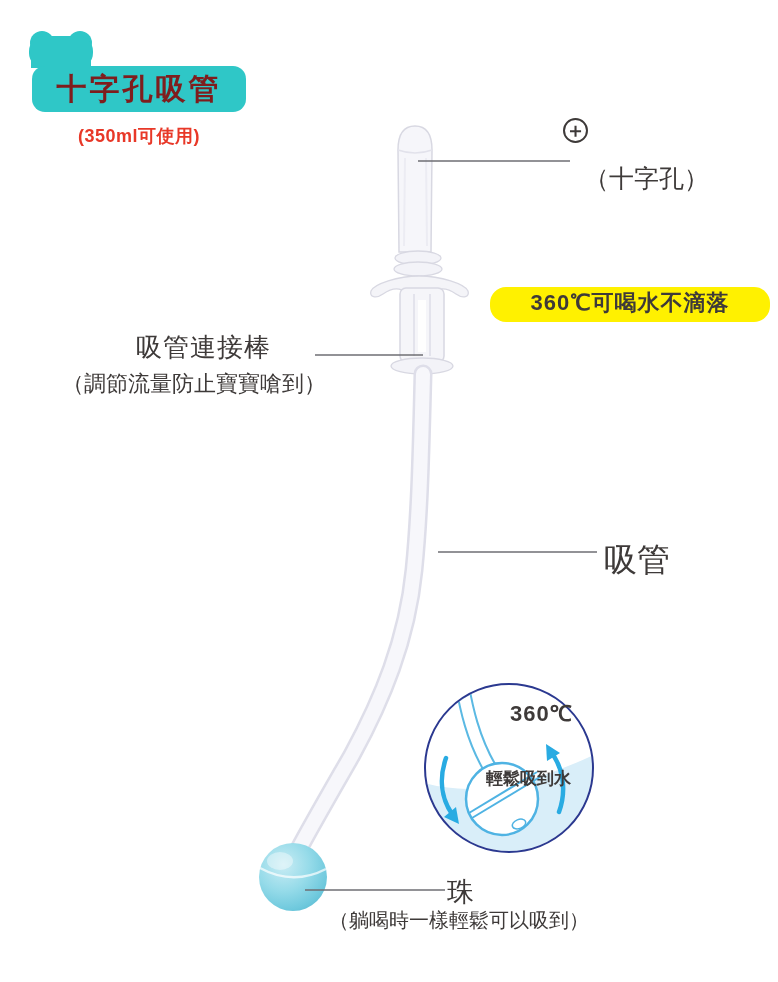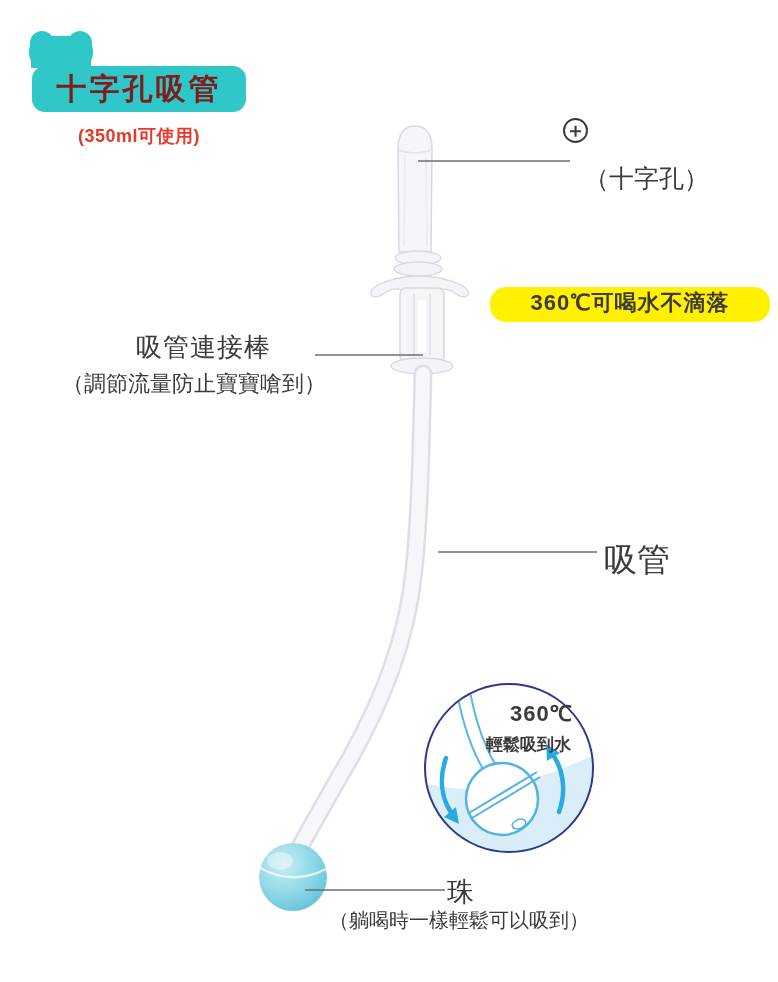--- a/index.html
+++ b/index.html
@@ -33,21 +33,21 @@
   .cross-hole{left:584px;top:162px;font-size:25px;}
   .feature-banner{
     left:490px;top:287px;width:280px;height:35px;border-radius:16px;
     background:var(--yellow,#FFF100);text-align:center;line-height:32px;
     font-size:22px;font-weight:bold;letter-spacing:1px;z-index:3;
   }
   .connector-label{left:136px;top:330px;font-size:26px;letter-spacing:1px;}
   .connector-sub{left:62px;top:369px;font-size:22px;}
   .straw-label{left:604px;top:538px;font-size:33px;}
   .inset-temp{left:481px;top:697px;font-size:22px;font-weight:bold;letter-spacing:1px;margin-left:29px;}
-  .inset-caption{left:486px;top:733px;font-size:17px;font-weight:bold;}
+  .inset-caption{left:486px;top:767px;font-size:17px;font-weight:bold;}
   .bead-label{left:447px;top:874px;font-size:27px;}
   .bead-sub{left:329px;top:907px;font-size:20px;}
 </style>
 </head>
 <body>
 
 <div class="canvas">
 
   <svg class="art" width="778" height="982" viewBox="0 0 778 982">
     <defs>

